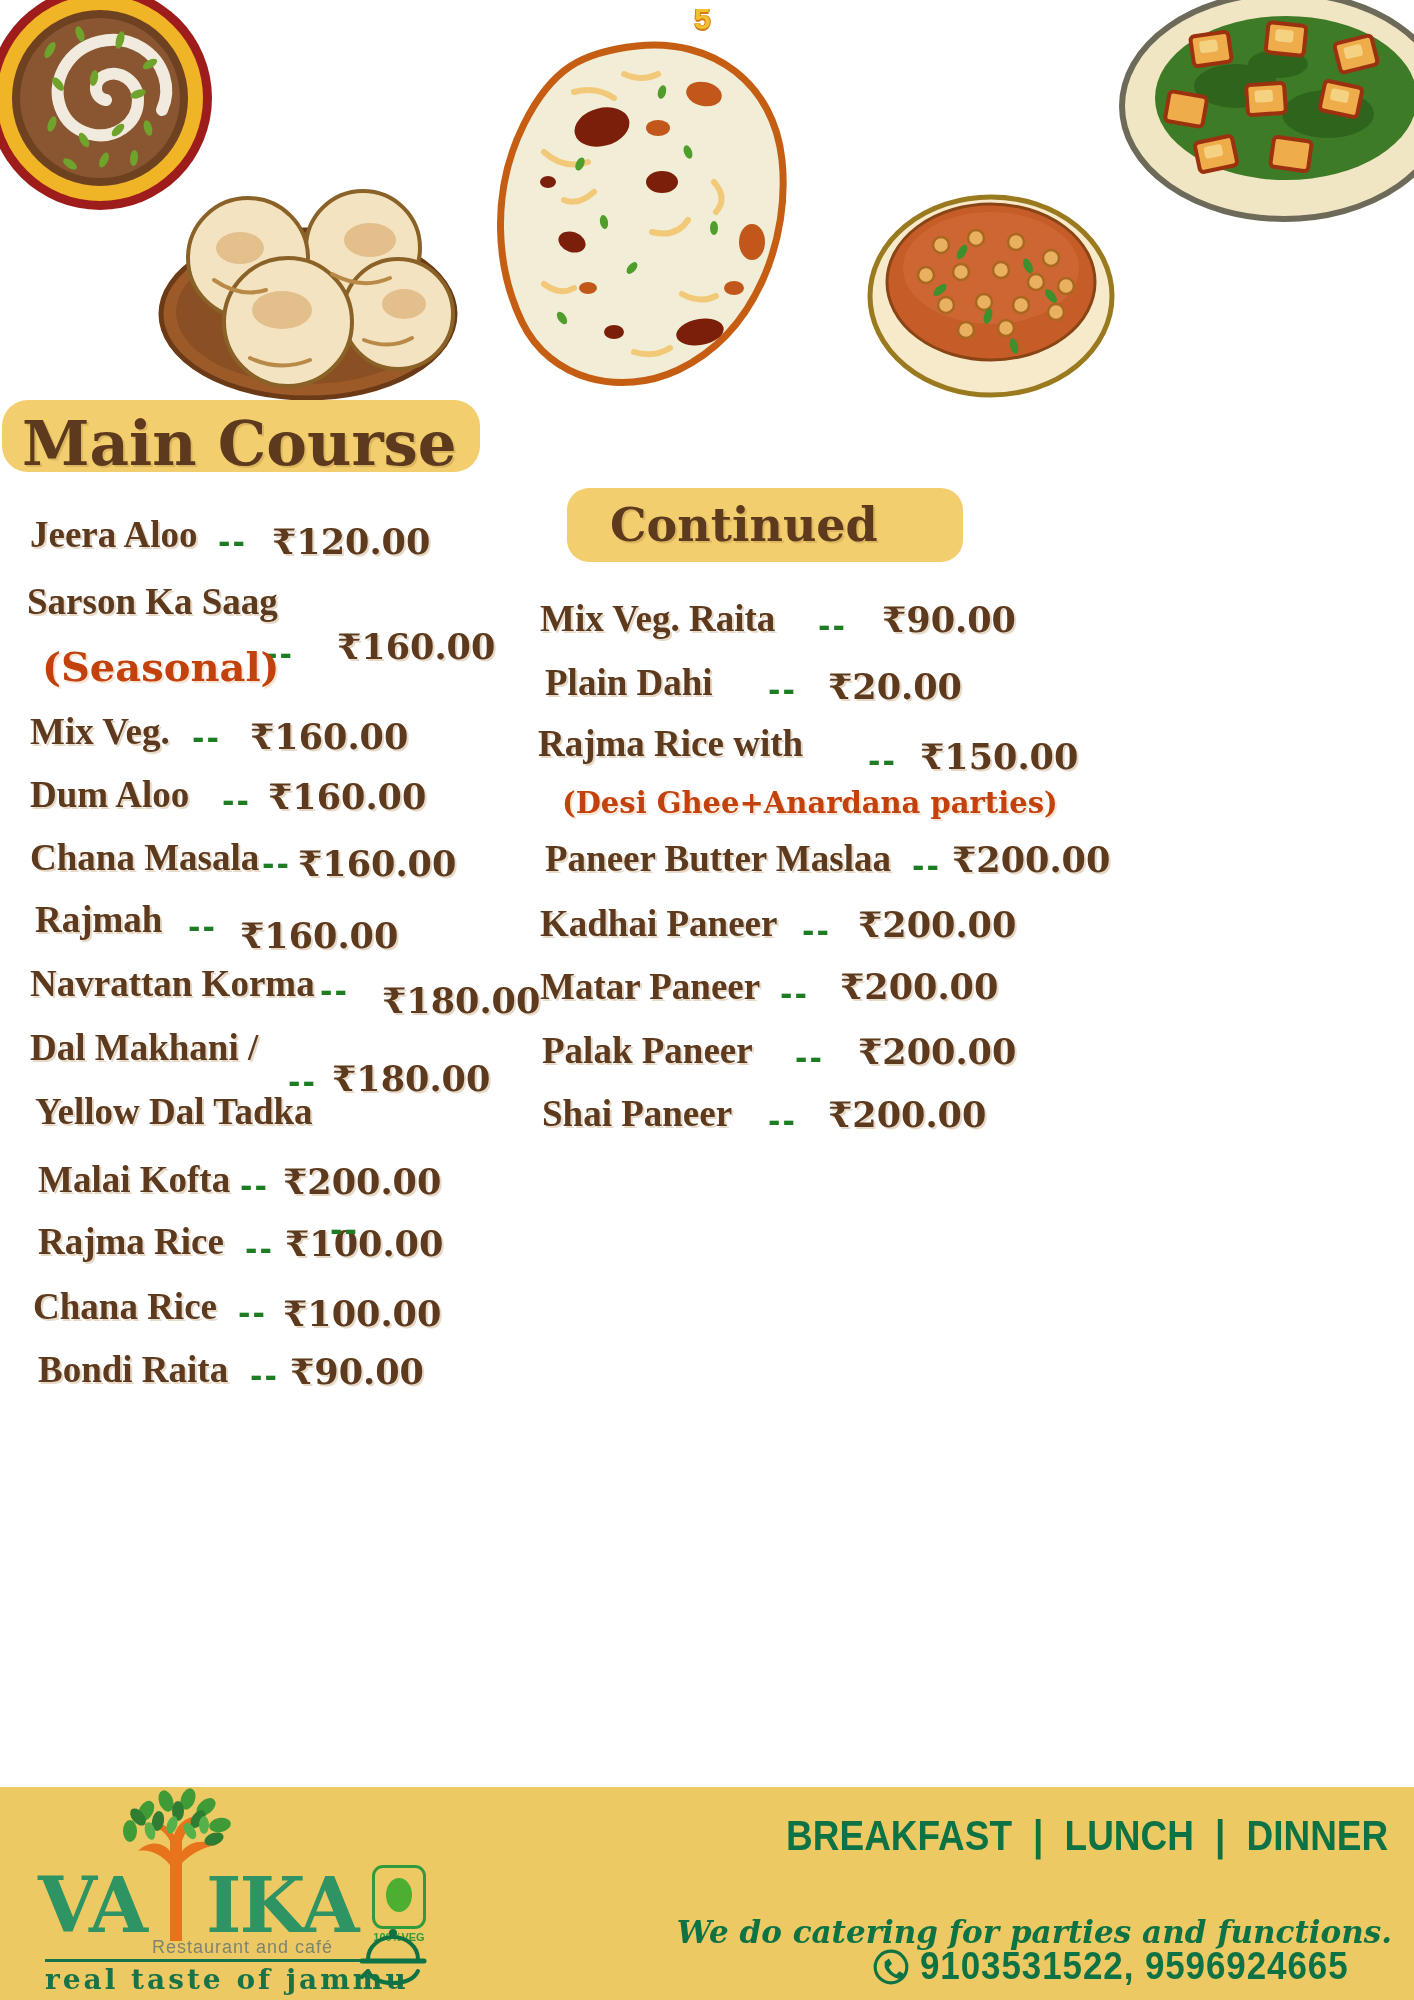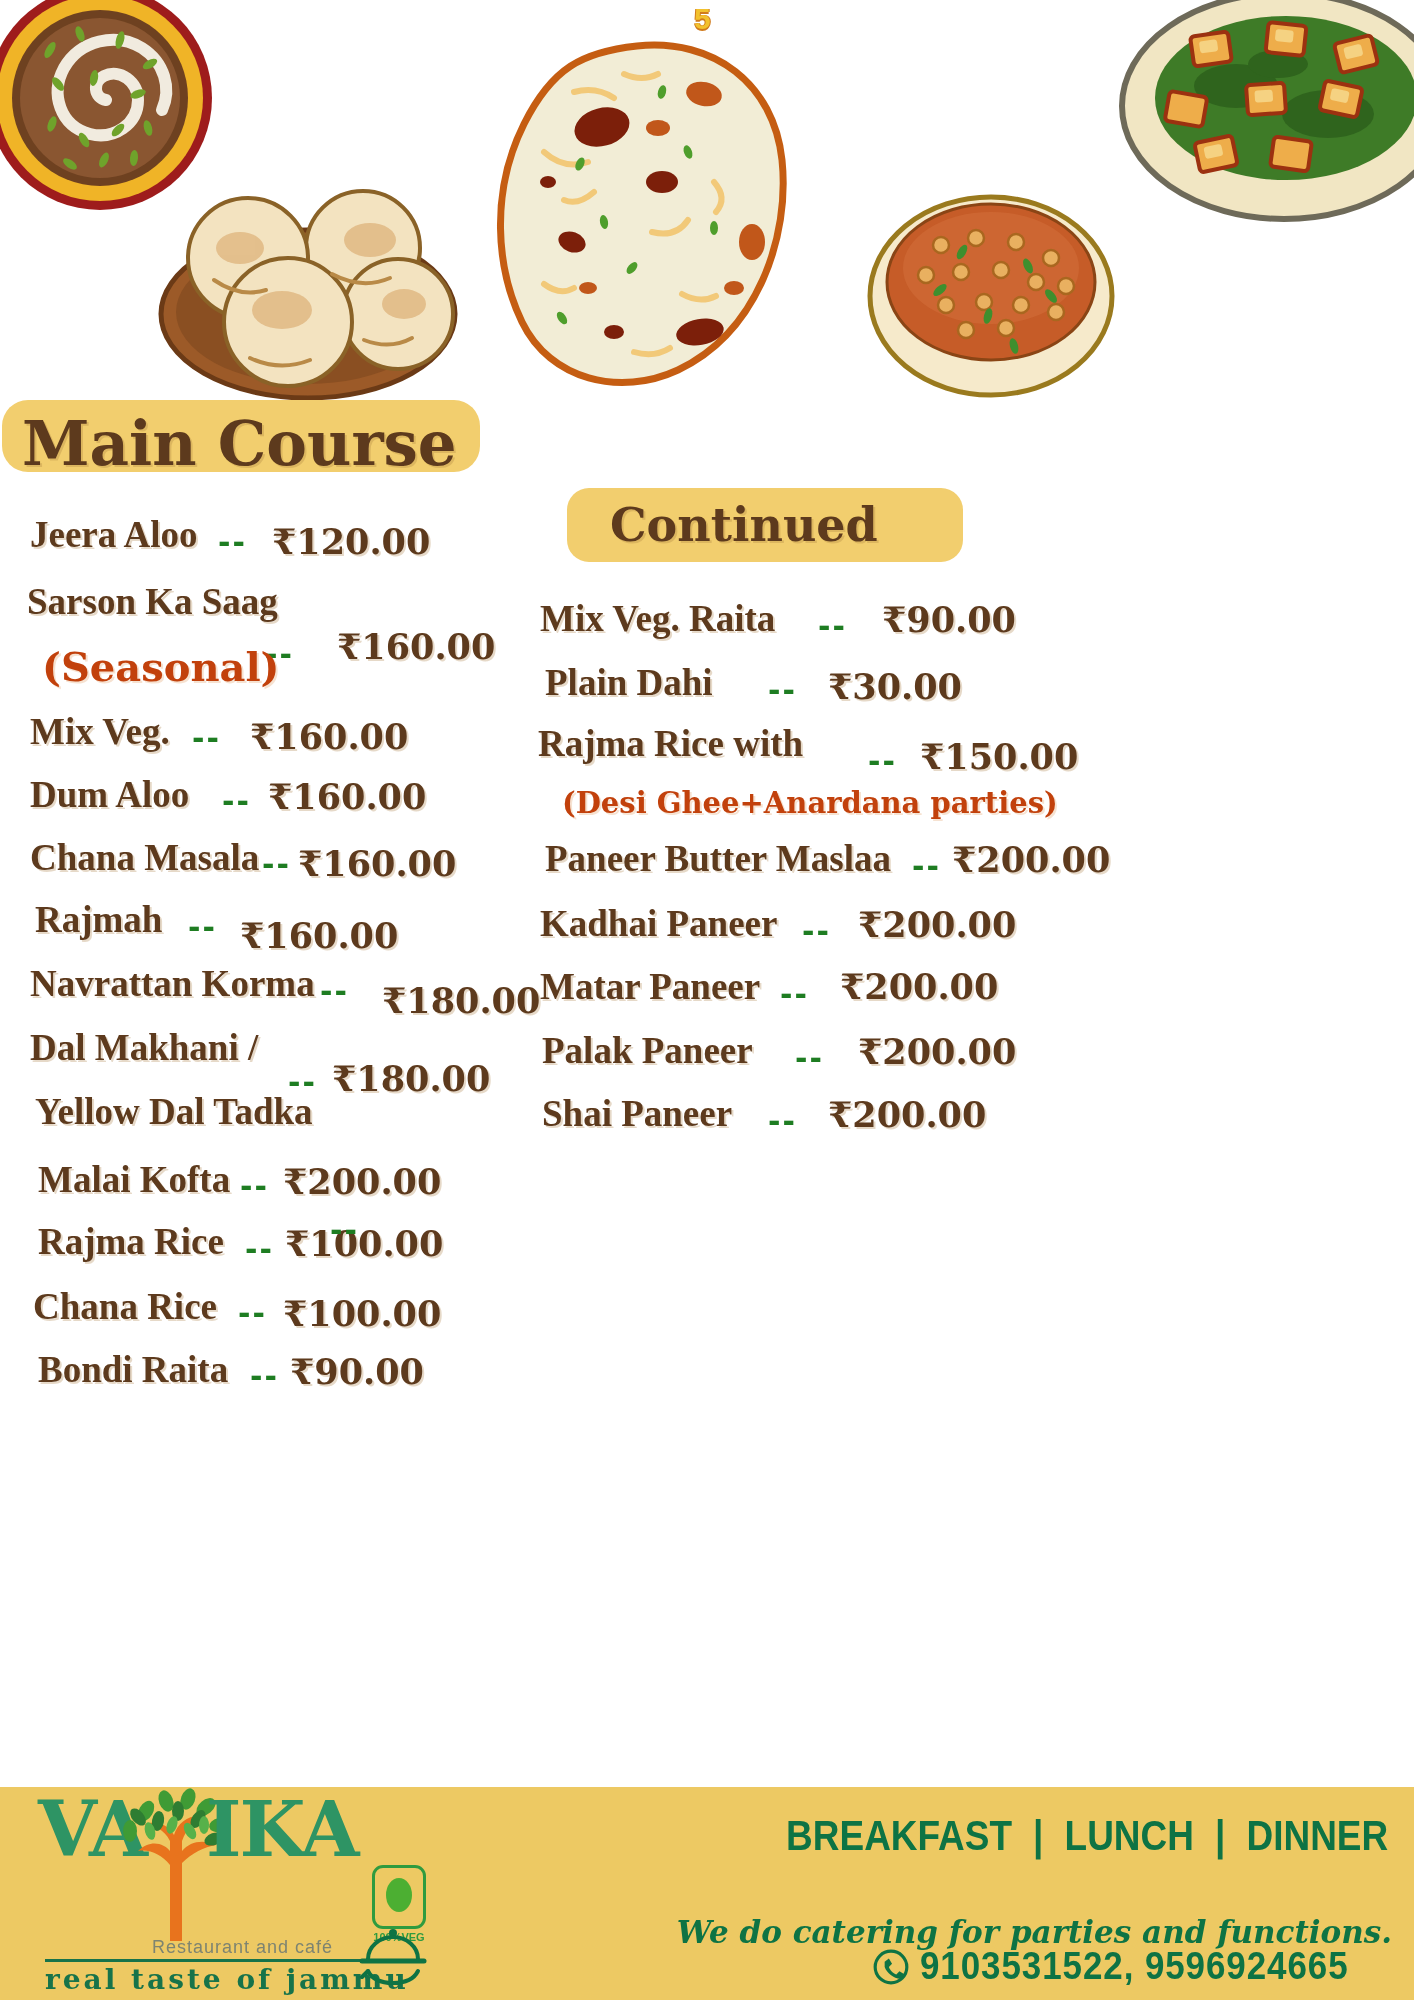--- a/index.html
+++ b/index.html
@@ -15,21 +15,21 @@
            text-shadow:2px 2px 0 rgba(189,155,110,.38);}
   .nm{font-size:37px;font-family:Liberation Serif, serif;}
   .prc{font-size:35px;}
   .dsh{position:absolute;font:900 30px "DejaVu Sans",sans-serif;color:#1e7d22;
        letter-spacing:2px;line-height:1;}
   .note{position:absolute;font-weight:bold;color:#c2410c;white-space:nowrap;
         text-shadow:2px 2px 0 rgba(220,140,70,.25);margin-left:24px;}
   .note-big{font-size:40px;}
   .note-small{font-size:29px;}
   .footer{position:absolute;left:0;top:1787px;width:1414px;height:213px;background:#edc963;}
-  .brand-row{position:absolute;left:38px;top:8px;display:flex;}
+  .brand-row{position:absolute;left:38px;top:8px;display:flex;align-items:flex-end;}
   .brand-txt{font-weight:bold;font-size:76px;line-height:.92;color:#2e9464;
              font-family:"DejaVu Serif",serif;letter-spacing:-2px;}
   .brand-sub{position:absolute;left:152px;top:150px;font:18px "Liberation Sans",sans-serif;
              color:#7d8471;letter-spacing:1px;}
   .brand-tag{position:absolute;left:45px;top:172px;font-weight:bold;font-size:28px;
              color:#17734a;border-top:3px solid #17734a;padding-top:1px;letter-spacing:3px;
              font-family:"DejaVu Serif",serif;}
   .veg-badge{position:absolute;left:372px;top:78px;width:54px;text-align:center;}
   .veg-box{width:48px;height:58px;border:3px solid #2f9b3f;border-radius:11px;margin:0 auto;}
   .veg-dot{width:26px;height:34px;background:#4caf32;border-radius:50%;margin:10px auto 0;}
@@ -269,21 +269,21 @@
 
   <div class="title-box" style="left:567px;top:488px;width:396px;height:74px;border-radius:22px"></div>
   <div class="title-text" style="left:610px;top:498px;font-size:46px">Continued</div>
 
   <span class="nm" style="left:540px;top:597px">Mix Veg. Raita</span>
   <span class="dsh" style="left:818px;top:612px">--</span>
   <span class="prc" style="left:882px;top:599px">₹90.00</span>
 
   <span class="nm" style="left:545px;top:661px">Plain Dahi</span>
   <span class="dsh" style="left:768px;top:676px">--</span>
-  <span class="prc" style="left:828px;top:666px">₹30.00</span>
+  <span class="prc" style="left:828px;top:666px">₹20.00</span>
 
   <span class="nm" style="left:538px;top:722px">Rajma Rice with</span>
   <span class="dsh" style="left:868px;top:747px">--</span>
   <span class="prc" style="left:920px;top:736px">₹150.00</span>
   <span class="note note-small" style="left:538px;top:786px">(Desi Ghee+Anardana  parties)</span>
 
   <span class="nm" style="left:545px;top:837px">Paneer Butter Maslaa</span>
   <span class="dsh" style="left:912px;top:852px">--</span>
   <span class="prc" style="left:952px;top:839px">₹200.00</span>
 

